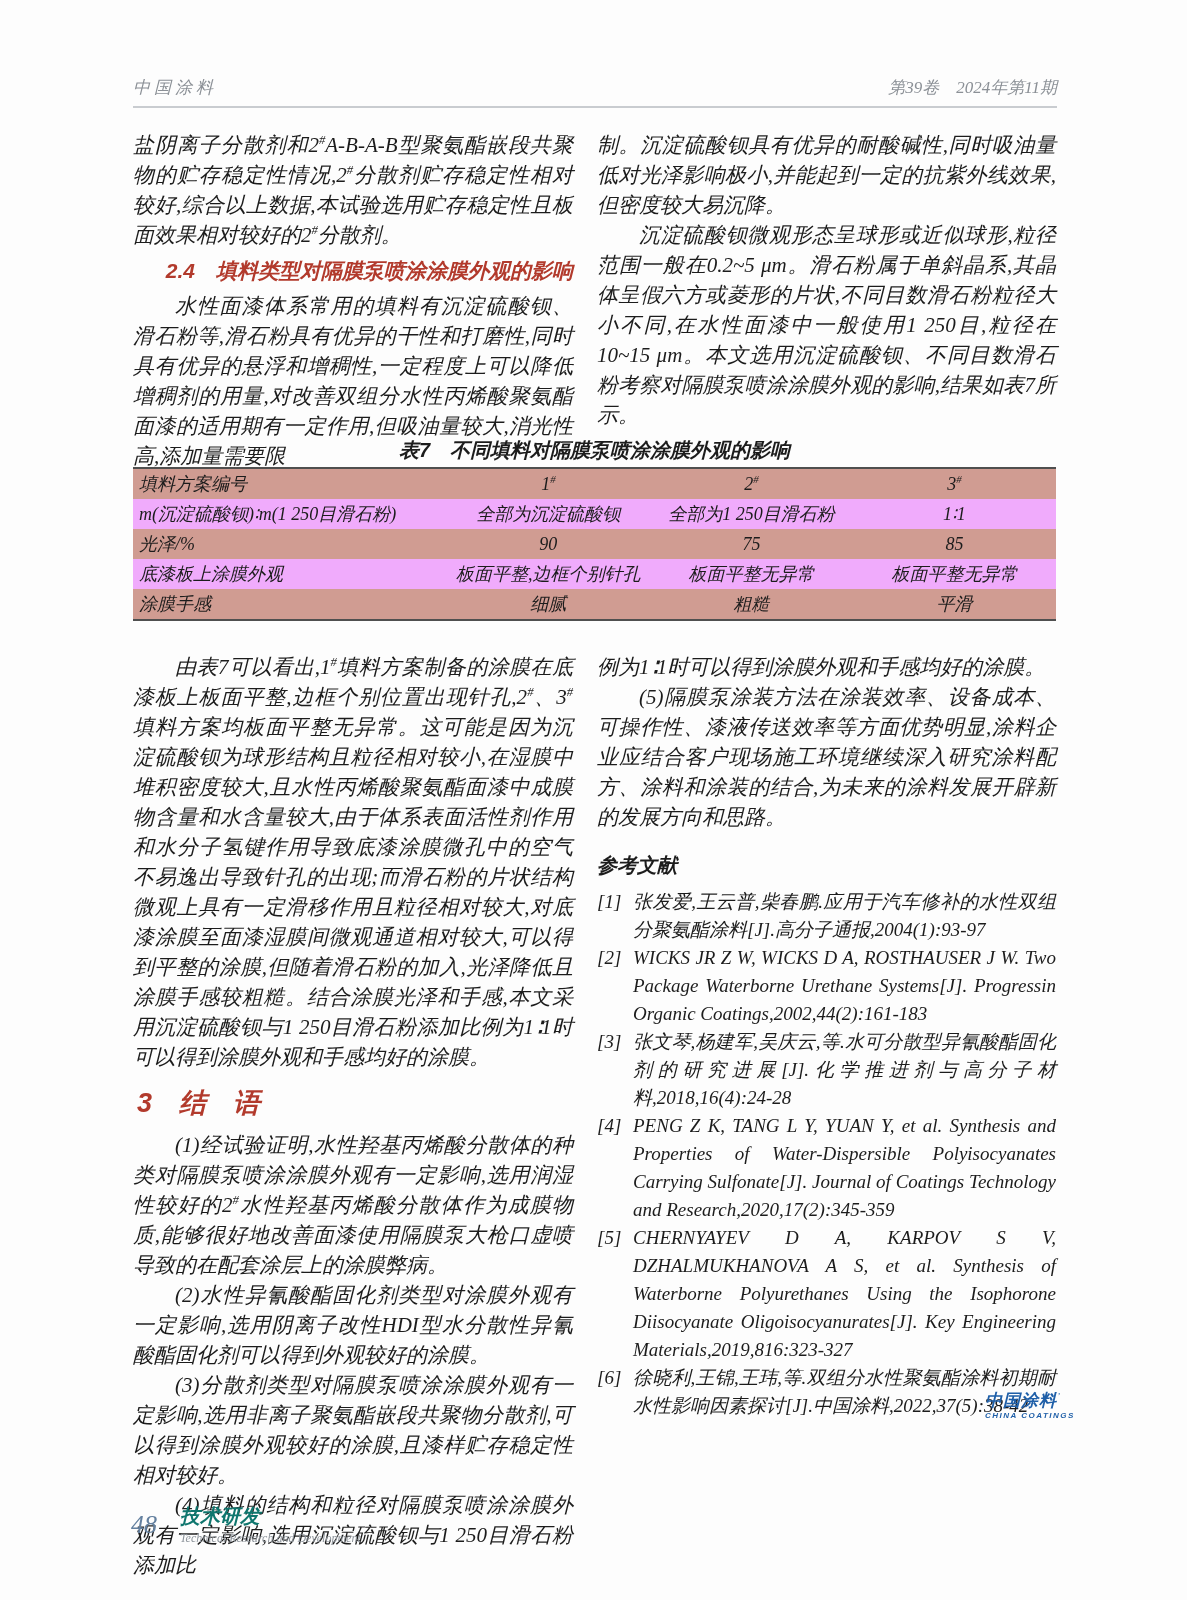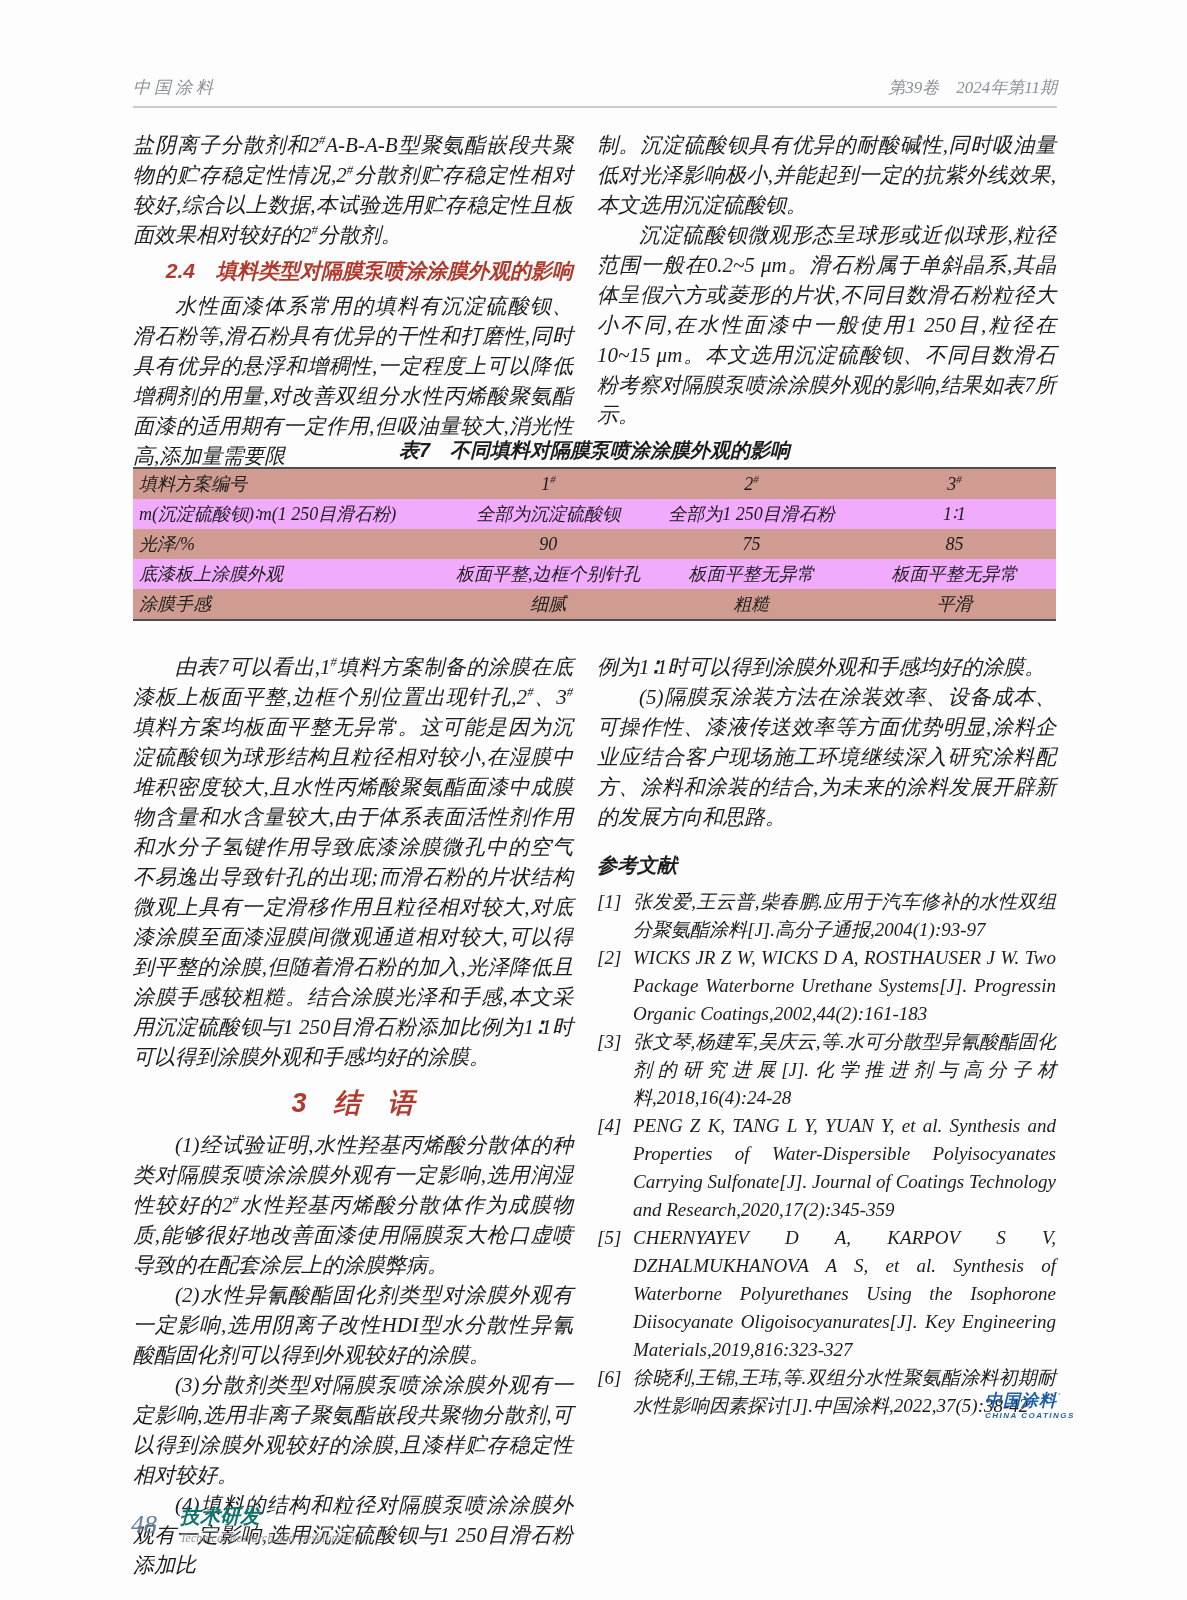--- a/index.html
+++ b/index.html
@@ -30,21 +30,21 @@
   .col-left-bottom{left:133px;top:652px;}
   .col-right-bottom{left:597px;top:652px;width:459px;}
   .sec-heading{
     color:#b23a2c;font-weight:bold;
     font-family:"Liberation Sans","DejaVu Sans",sans-serif;
     font-size:21px;margin:6px 0 5px;text-align:right;
   }
   .conclusion-heading{
     color:#b23a2c;font-weight:bold;
     font-family:"Liberation Sans","DejaVu Sans",sans-serif;
-    font-size:27px;margin:14px 4px 10px;text-align:center;line-height:34px;
+    font-size:27px;margin:14px 4px 10px;text-align:left;line-height:34px;
   }
   sup.hash{font-size:60%;vertical-align:super;line-height:0;}
   
   .table-block{position:absolute;left:133px;top:438px;width:923px;}
   .table-title-zh{
     text-align:center;font-weight:bold;font-size:20px;line-height:24px;
     font-family:"Liberation Sans","DejaVu Sans",sans-serif;
   }
   .table-title-en{
     text-align:center;font-weight:bold;font-size:18px;line-height:22px;margin-top:2px;
@@ -102,21 +102,21 @@
     <span class="issue-info">第39卷　2024年第11期</span>
   </div>
 
   <div class="col col-left-top">
     <p class="t">盐阴离子分散剂和2<sup class="hash">#</sup>A-B-A-B型聚氨酯嵌段共聚物的贮存稳定性情况,2<sup class="hash">#</sup>分散剂贮存稳定性相对较好,综合以上数据,本试验选用贮存稳定性且板面效果相对较好的2<sup class="hash">#</sup>分散剂。</p>
     <h3 class="sec-heading">2.4　填料类型对隔膜泵喷涂涂膜外观的影响</h3>
     <p class="indent t">水性面漆体系常用的填料有沉淀硫酸钡、滑石粉等,滑石粉具有优异的干性和打磨性,同时具有优异的悬浮和增稠性,一定程度上可以降低增稠剂的用量,对改善双组分水性丙烯酸聚氨酯面漆的适用期有一定作用,但吸油量较大,消光性高,添加量需要限</p>
   </div>
 
   <div class="col col-right-top">
-    <p class="t">制。沉淀硫酸钡具有优异的耐酸碱性,同时吸油量低对光泽影响极小,并能起到一定的抗紫外线效果,本文选用沉淀硫酸钡。</p>
+    <p class="t">制。沉淀硫酸钡具有优异的耐酸碱性,同时吸油量低对光泽影响极小,并能起到一定的抗紫外线效果,但密度较大易沉降。</p>
     <p class="indent t">沉淀硫酸钡微观形态呈球形或近似球形,粒径范围一般在0.2~5 μm。滑石粉属于单斜晶系,其晶体呈假六方或菱形的片状,不同目数滑石粉粒径大小不同,在水性面漆中一般使用1 250目,粒径在10~15 μm。本文选用沉淀硫酸钡、不同目数滑石粉考察对隔膜泵喷涂涂膜外观的影响,结果如表7所示。</p>
   </div>
 
   <div class="table-block">
     <div class="table-title-zh">表7　不同填料对隔膜泵喷涂涂膜外观的影响</div>
     <table class="fillers">
       <tbody>
           <tr class="row-pink">
             <td class="t cell-label">填料方案编号</td>
             <td class="t cell-val">1<sup class="hash">#</sup></td>

